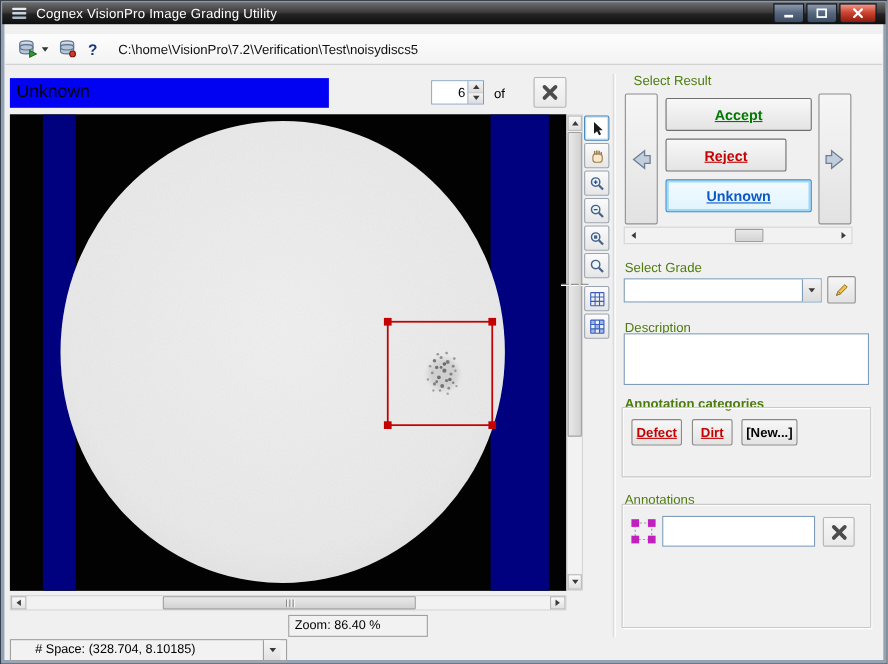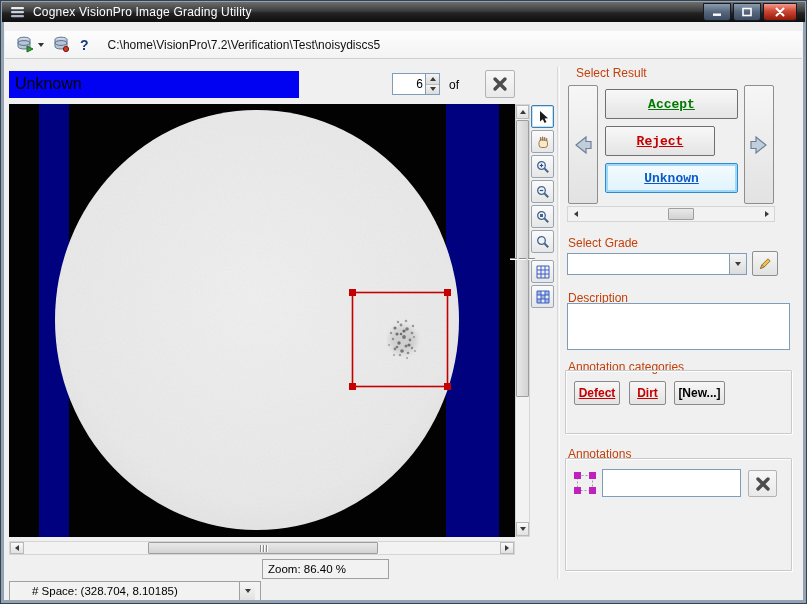--- a/index.html
+++ b/index.html
@@ -72,25 +72,25 @@
   
   .status-seg{position:absolute;height:20px;border:1px solid #a0a0a0;background:#f2f2f2;
     display:flex;align-items:center;padding:0 5px;font-size:11.5px;}
   .status-drop{margin-left:auto;width:16px;height:100%;border-left:1px solid #a0a0a0;
     display:flex;align-items:center;justify-content:center;background:linear-gradient(#f6f6f6,#e2e2e2);}
 
   .splitter{position:absolute;left:556px;top:66px;width:3px;height:512px;
     border-left:1px solid #d9d9d9;border-right:1px solid #fcfcfc;}
 
   
-  .group-title{position:absolute;font-size:12px;color:#c2410c;}
+  .group-title{position:absolute;font-size:12px;color:#4d7c0f;}
   .etched{position:absolute;border:1px solid #c9c9c9;box-shadow:1px 1px 0 #ffffff, inset 1px 1px 0 #fdfdfd;border-radius:1px;}
 
   .result-btn{position:absolute;background:linear-gradient(#f8f8f8,#e4e4e4);
-    border:1px solid #6f6f6f;border-radius:2px;font-family:Liberation Mono, monospace;
+    border:1px solid #6f6f6f;border-radius:2px;font-family:Liberation Sans, sans-serif;
     font-size:13px;font-weight:bold;text-decoration:underline;display:flex;align-items:center;justify-content:center;}
   .result-btn.accept{color:var(--accept-green,#007a00);}
   .result-btn.reject{color:var(--reject-red,#c40000);}
   .result-btn.unknown{color:var(--unknown-blue,#0a58c8);border:1px solid #2a8dd4;
     box-shadow:inset 0 0 0 2px #9fd9f7;background:linear-gradient(#f4fbff,#e0f3fd);}
   .nav-btn{position:absolute;background:linear-gradient(#f6f6f6,#e2e2e2);border:1px solid #8e8e8e;border-radius:2px;
     display:flex;align-items:center;justify-content:center;}
 
   .combo{position:absolute;background:#fff;border:1px solid #7f9db9;display:flex;align-items:center;}
   .combo .val{flex:1;padding:0 4px;font-size:12px;}
@@ -398,21 +398,21 @@
   <div class="small-btn" style="left:751px;top:250px;width:26px;height:25px;">
     <svg width="15" height="15">
       <polygon points="2.5,12.5 4,8.8 10,2.8 12.2,5 6.2,11" fill="#f0c14b" stroke="#8a6d1d" stroke-width="0.9"></polygon>
       <polygon points="2.5,12.5 6.2,11 4,8.8" fill="#e2b9a0" stroke="#8a6d1d" stroke-width="0.7"></polygon>
     </svg>
   </div>
 
   <span class="group-title" style="left:567px;top:290px;">Description</span>
   <textarea class="desc" style="left: 566px; top: 302px; width: 223px; height: 47px;"></textarea>
 
-  <span class="group-title" style="left:567px;top:359px;">Annotation categories</span>
+  <span class="group-title" style="left:567px;top:359px;font-weight:bold;">Annotation categories</span>
   <div class="etched" style="left:564px;top:369px;width:227px;height:64px;"></div>
   <div class="cat-btn red" style="left:573px;top:380px;width:46px;height:24px;">
     <span>Defect</span>
   </div>
   <div class="cat-btn red" style="left:628px;top:380px;width:37px;height:24px;">
     <span>Dirt</span>
   </div>
   <div class="cat-btn" style="left:673px;top:380px;width:51px;height:24px;">
     <span>[New...]</span>
   </div>

